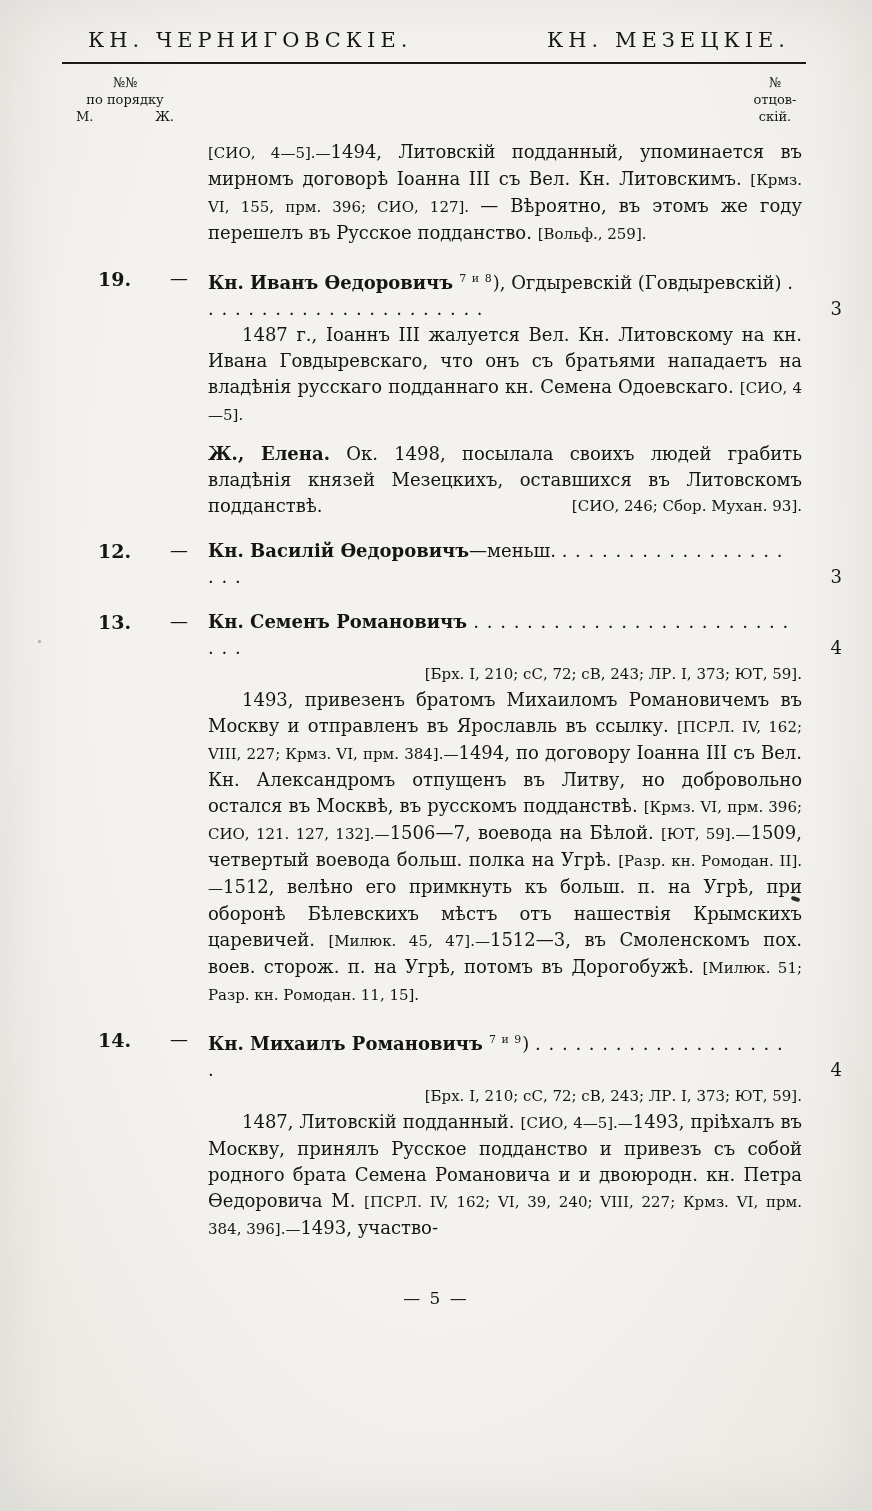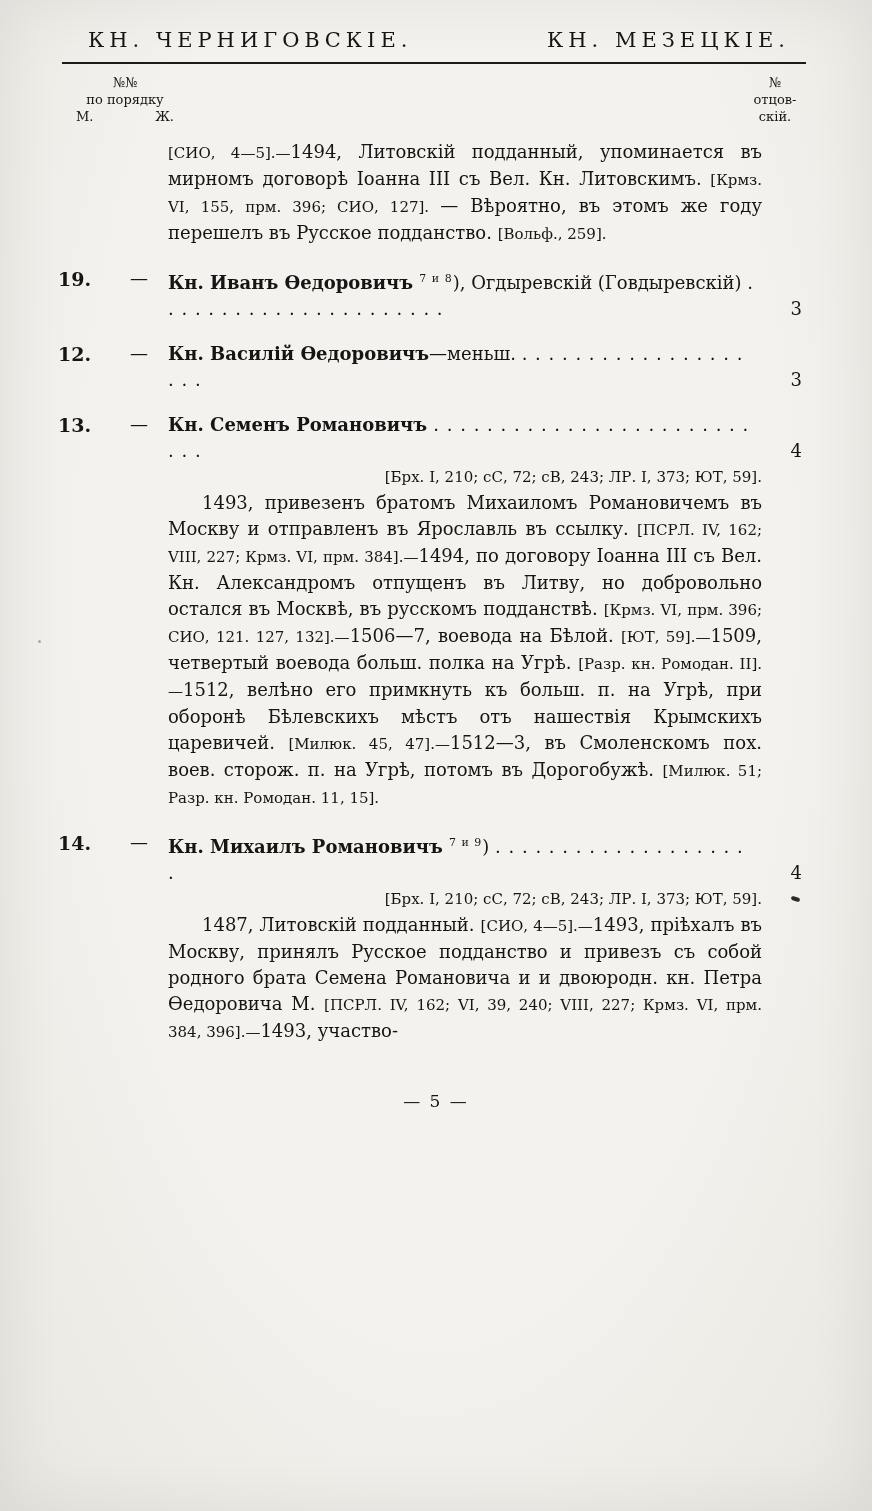--- a/index.html
+++ b/index.html
@@ -26,21 +26,21 @@
     display: flex; justify-content: space-between;
     margin: 10px 66px 0 62px;
     font-size: 13px; line-height: 17px;
   }
   .colhead-left { width: 102px; margin-left: 12px; text-align: center; }
   .colhead-left .mzh { display: flex; justify-content: space-between; padding: 0 2px; }
   .colhead-right { width: 62px; text-align: center; }
 
   #content { margin: 14px 0 0 58px; font-size: 18px; }
 
-  .row { display: grid; grid-template-columns: 52px 58px 634px; align-items: start; margin-top: 19px; }
+  .row { display: grid; grid-template-columns: 52px 58px 634px; align-items: start; margin-top: 19px; margin-left: 40px; }
   .row.lead { margin-top: 13px; }
   .numcol { font-weight: bold; font-size: 19px; line-height: 26px; }
   .dashcol { text-align: center; line-height: 26px; }
   .bodycol { width: 634px; }
 
   .para { text-align: justify; line-height: 26px; margin-right: 40px; overflow: hidden; }
   .para.indent { text-indent: 34px; }
   .para.gap { margin-top: 13px; }
 
   .head-row { display: flex; align-items: flex-end; line-height: 26px; }
@@ -101,20 +101,22 @@
         </div>
       </div>
       <div class="row">
         <div class="numcol">19.</div>
         <div class="dashcol">—</div>
         <div class="bodycol">
           <div class="head-row">
             <div class="head-text"><span class="seg-bold">Кн. Иванъ Ѳедоровичъ </span><span class="seg-sup">7 и 8</span><span class="seg-norm">), Огдыревскій (Говдыревскій) </span><span class="dots">. . . . . . . . . . . . . . . . . . . . . .</span></div>
             <div class="rnumcol">3</div>
           </div>
+          <div class="para indent"><span class="seg-norm">1487 г., Іоаннъ III жалуется Вел. Кн. Литовскому на кн. Ивана Говдыревскаго, что онъ съ братьями нападаетъ на владѣнія русскаго подданнаго кн. Семена Одоевскаго. </span><span class="seg-cite">[СИО, 4—5].</span></div>
+          <div class="para gap"><span class="seg-bold">Ж., Елена.</span><span class="seg-norm"> Ок. 1498, посылала своихъ людей грабить владѣнія князей Мезецкихъ, оставшихся въ Литовскомъ подданствѣ. </span><span class="seg-cite tail">[СИО, 246; Сбор. Мухан. 93].</span></div>
         </div>
       </div>
       <div class="row">
         <div class="numcol">12.</div>
         <div class="dashcol">—</div>
         <div class="bodycol">
           <div class="head-row">
             <div class="head-text"><span class="seg-bold">Кн. Василій Ѳедоровичъ</span><span class="seg-norm">—меньш. </span><span class="dots">. . . . . . . . . . . . . . . . . . . .</span></div>
             <div class="rnumcol">3</div>
           </div>

